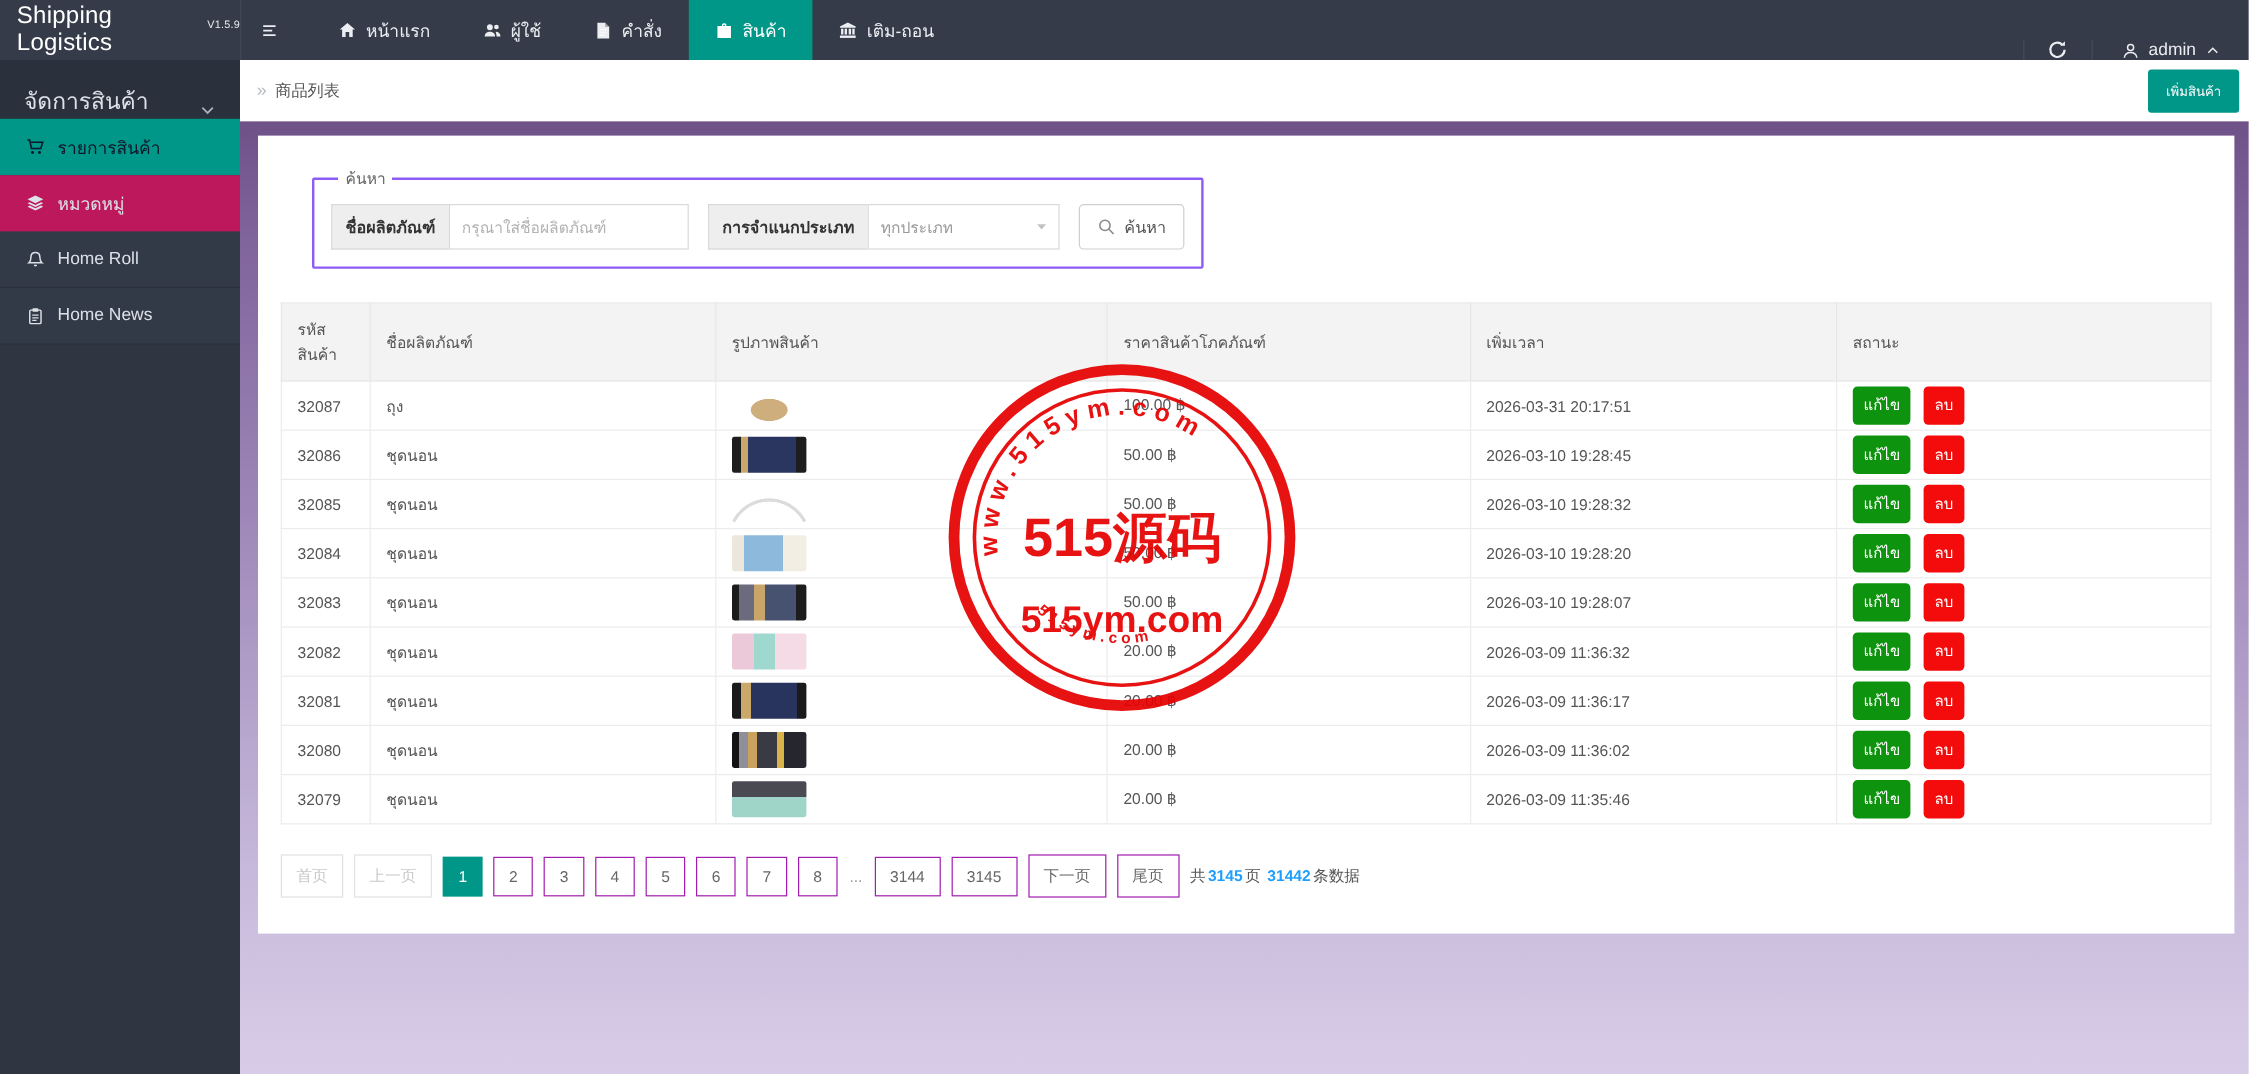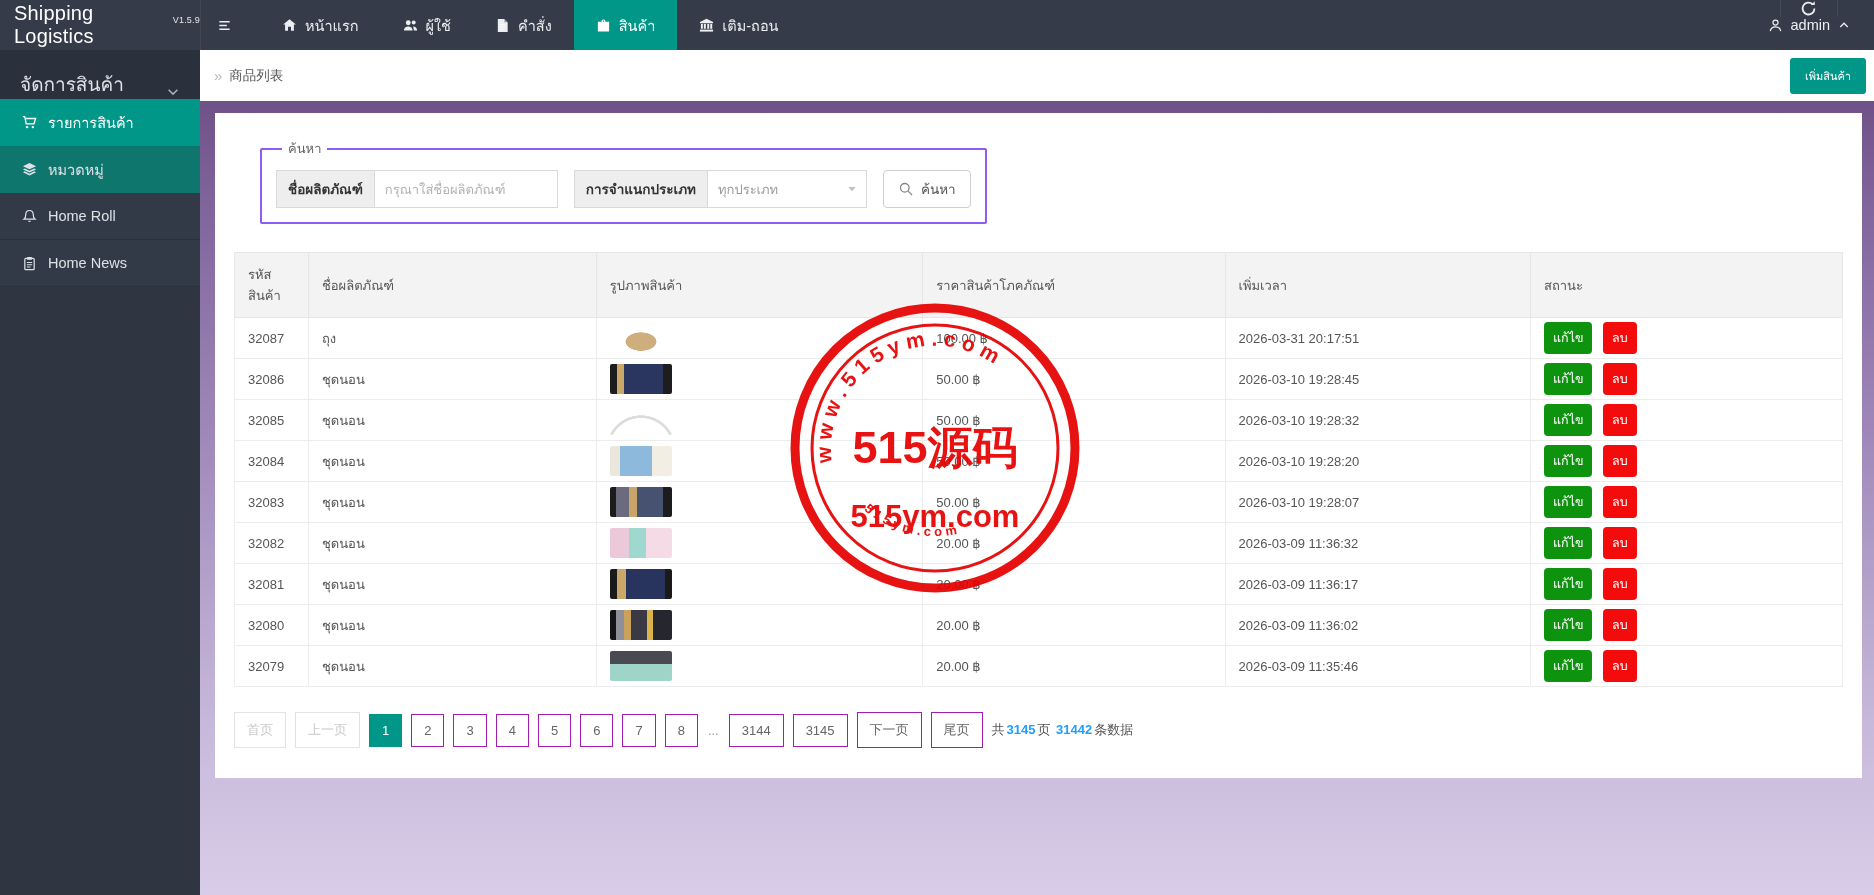--- a/index.html
+++ b/index.html
@@ -7,52 +7,52 @@
   body { font-family:"Liberation Sans","DejaVu Sans",sans-serif; background:#fff; position:relative; font-size:13px; color:#555; }
 
   
   .navbar { position:absolute; top:0; left:0; width:1874px; height:50px; background:#353b48; display:flex; align-items:stretch; color:#eceef2; z-index:30; }
   .logo { width:200px; display:flex; align-items:center; padding-left:14px; font-size:20px; color:#fff; letter-spacing:.2px; }
   .logo sup { font-size:9px; margin-left:3px; margin-top:-10px; color:#e8e8e8; }
   .hamburger { width:48px; display:flex; align-items:center; justify-content:center; cursor:pointer; border-left:1px solid rgba(255,255,255,.06); }
   .main-nav { display:flex; align-items:stretch; margin-left:12px; }
   .nav-item { display:flex; align-items:center; gap:8px; padding:0 22px; font-size:14.5px; color:#eceef2; text-decoration:none; cursor:pointer; }
   .nav-item.active { background:#009688; color:#fff; }
-  .nav-right { margin-left:auto; display:flex; align-items:center;flex-direction:column; }
+  .nav-right { margin-left:auto; display:flex; align-items:flex-end; }
   .nav-refresh { width:58px; display:flex; align-items:center; justify-content:center; border-left:1px solid rgba(255,255,255,.08); border-right:1px solid rgba(255,255,255,.08); cursor:pointer; }
   .nav-user { display:flex; align-items:center; gap:8px; padding:0 24px; font-size:14.5px; cursor:pointer; }
   .ico { display:inline-flex; width:15px; height:15px; }
   .ico svg { width:100%; height:100%; }
 
   
   .sidebar { position:absolute; top:50px; left:0; width:200px; height:845px; background:#2f3642; z-index:20; color:#dde1e8; }
   .side-group { height:49px; display:flex; align-items:flex-end; gap:10px; padding:0 20px; background:#2b313c; font-size:19px; cursor:pointer; }
   .side-group .chev { margin-left:auto; width:14px; height:14px; display:inline-flex; color:#aab1bd; }
-  .side-item { height:47px; display:flex; align-items:center; gap:11px; padding:0 22px; font-size:14.5px; cursor:pointer; background:#0f766e; }
+  .side-item { height:47px; display:flex; align-items:center; gap:11px; padding:0 22px; font-size:14.5px; cursor:pointer; background:#be185d; }
   .side-item.grp { background:#333a47; border-bottom:1px solid rgba(0,0,0,.15); }
-  .side-item.active { background:#009688; color:#ffffff; }
+  .side-item.active { background:#009688; color:#0f172a; }
 
   
   .topbar { position:absolute; top:50px; left:200px; width:1674px; height:51px; background:#fff; display:flex; align-items:center; padding:0 8px 0 14px; z-index:10; }
   .crumb { display:flex; align-items:center; gap:7px; color:#555; font-size:13.5px; }
   .crumb .sym { color:#b5bac2; font-size:15px; }
   .btn-add { margin-left:auto; background:#009688; color:#fff; border:none; border-radius:3px; height:36px; padding:0 15px; font-size:11px; cursor:pointer; font-family:inherit; }
 
   
   .main { position:absolute; top:101px; left:200px; width:1674px; height:794px;
           background:linear-gradient(180deg,#6e5187 0%,#7f639b 12%,#a28cbc 45%,#c6b8da 78%,#d8cde8 100%); }
   .card { position:absolute; top:12px; left:15px; width:1647px; height:665px; background:#fff; }
 
   
   .search-fs { margin:25px 0 0 45px; width:625px; border:2px solid #8b5cf6; border-radius:2px; padding:9px 14px 14px 14px; }
   .search-fs legend { font-size:13px; color:#666; padding:0 6px; margin-left:6px; }
   .search-row { display:flex; align-items:center; gap:16px; margin-top:2px; }
   .igroup { display:flex; align-items:stretch; height:38px; }
   .igroup .ilabel { display:flex; align-items:center; padding:0 11px; background:#eee; border:1px solid #d9d9d9; border-right:none; font-weight:bold; color:#333; font-size:13.5px; white-space:nowrap; }
-  .igroup input { width:184px; border:1px solid #d9d9d9; padding:0 10px; font-size:13px; color:#555; outline:none; font-family:inherit; }
+  .igroup input { width:200px; border:1px solid #d9d9d9; padding:0 10px; font-size:13px; color:#555; outline:none; font-family:inherit; }
   .igroup input::placeholder { color:#b3b3b3; }
   .fselect { position:relative; width:160px; border:1px solid #d9d9d9; background:#fff; display:flex; align-items:center; padding:0 24px 0 10px; color:#9a9a9a; font-size:13px; cursor:pointer; }
   .fselect .caret { position:absolute; right:8px; top:12px; width:12px; height:12px; color:#c2c2c2; }
   .btn-search { display:flex; align-items:center; gap:7px; height:38px; padding:0 14px; background:#fff; border:1px solid #cfcfcf; border-radius:4px; color:#555; font-size:13.5px; cursor:pointer; font-family:inherit; }
   .btn-search .ico { color:#888; width:16px; height:16px; }
 
   
   table.grid { width:1609px; margin:28px 19px 0 19px; border-collapse:collapse; table-layout:fixed; font-size:13px; }
   .grid th { background:#f3f3f3; font-weight:normal; color:#565656; text-align:left; padding:11px 13px; border:1px solid #e6e6e6; }
   .grid td { padding:4px 13px; height:39px; color:#555; border:1px solid #ececec; vertical-align:middle; background:#fff; }

